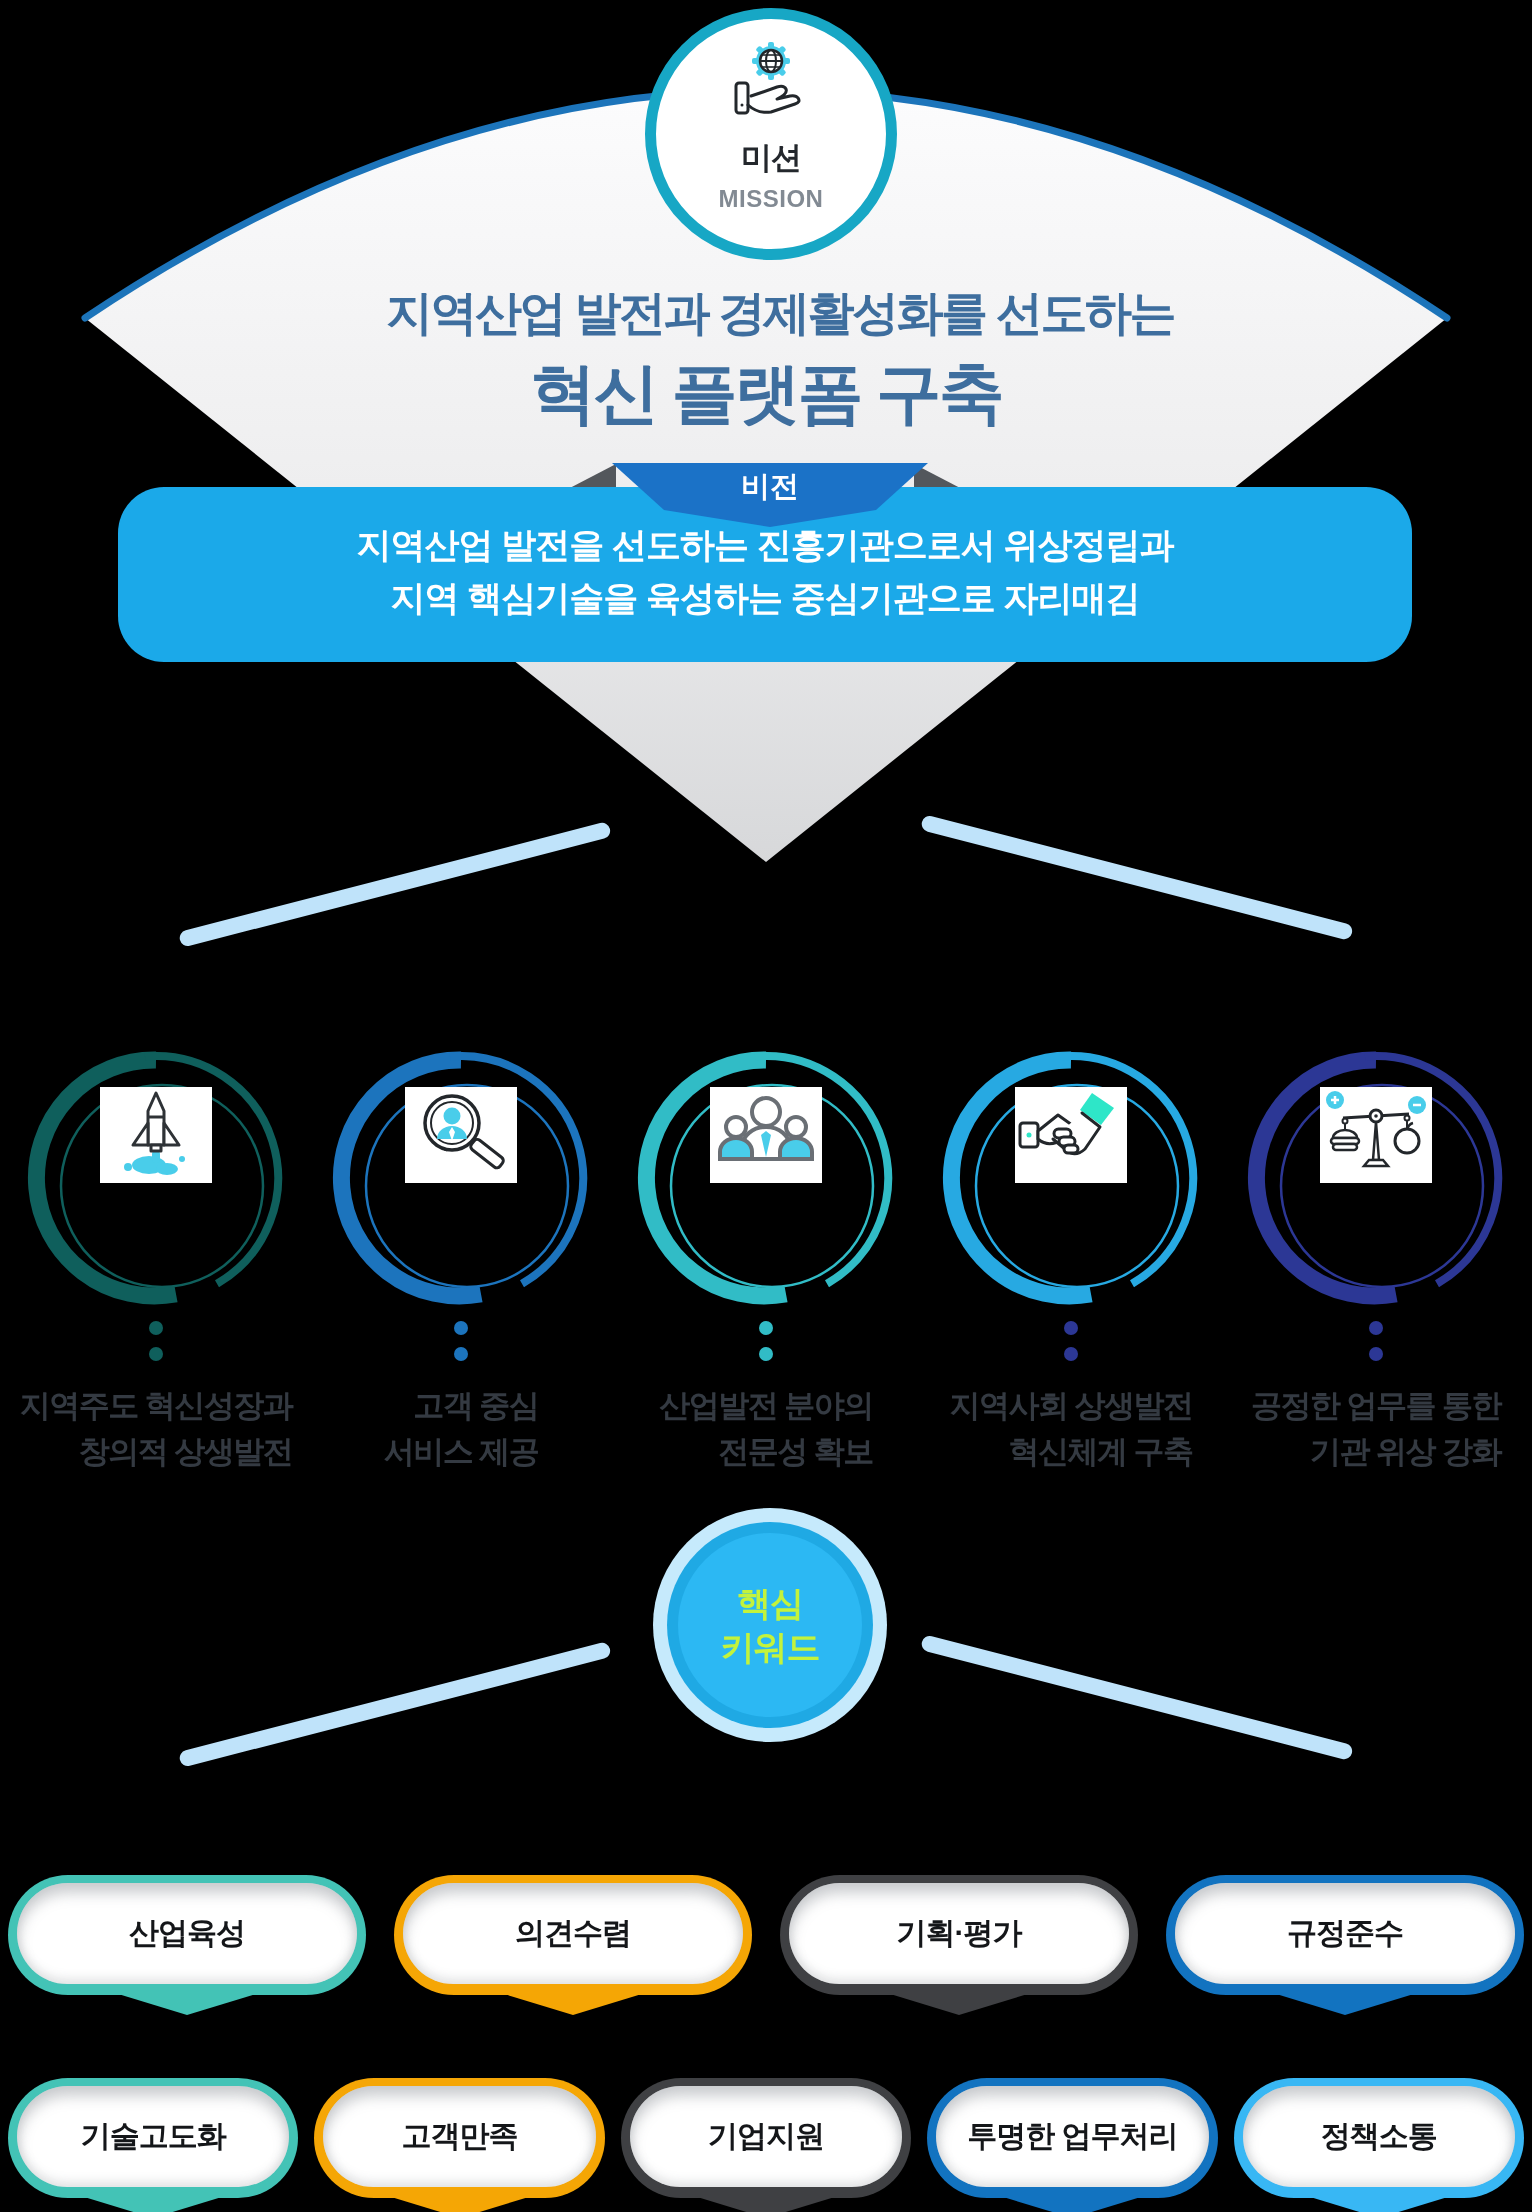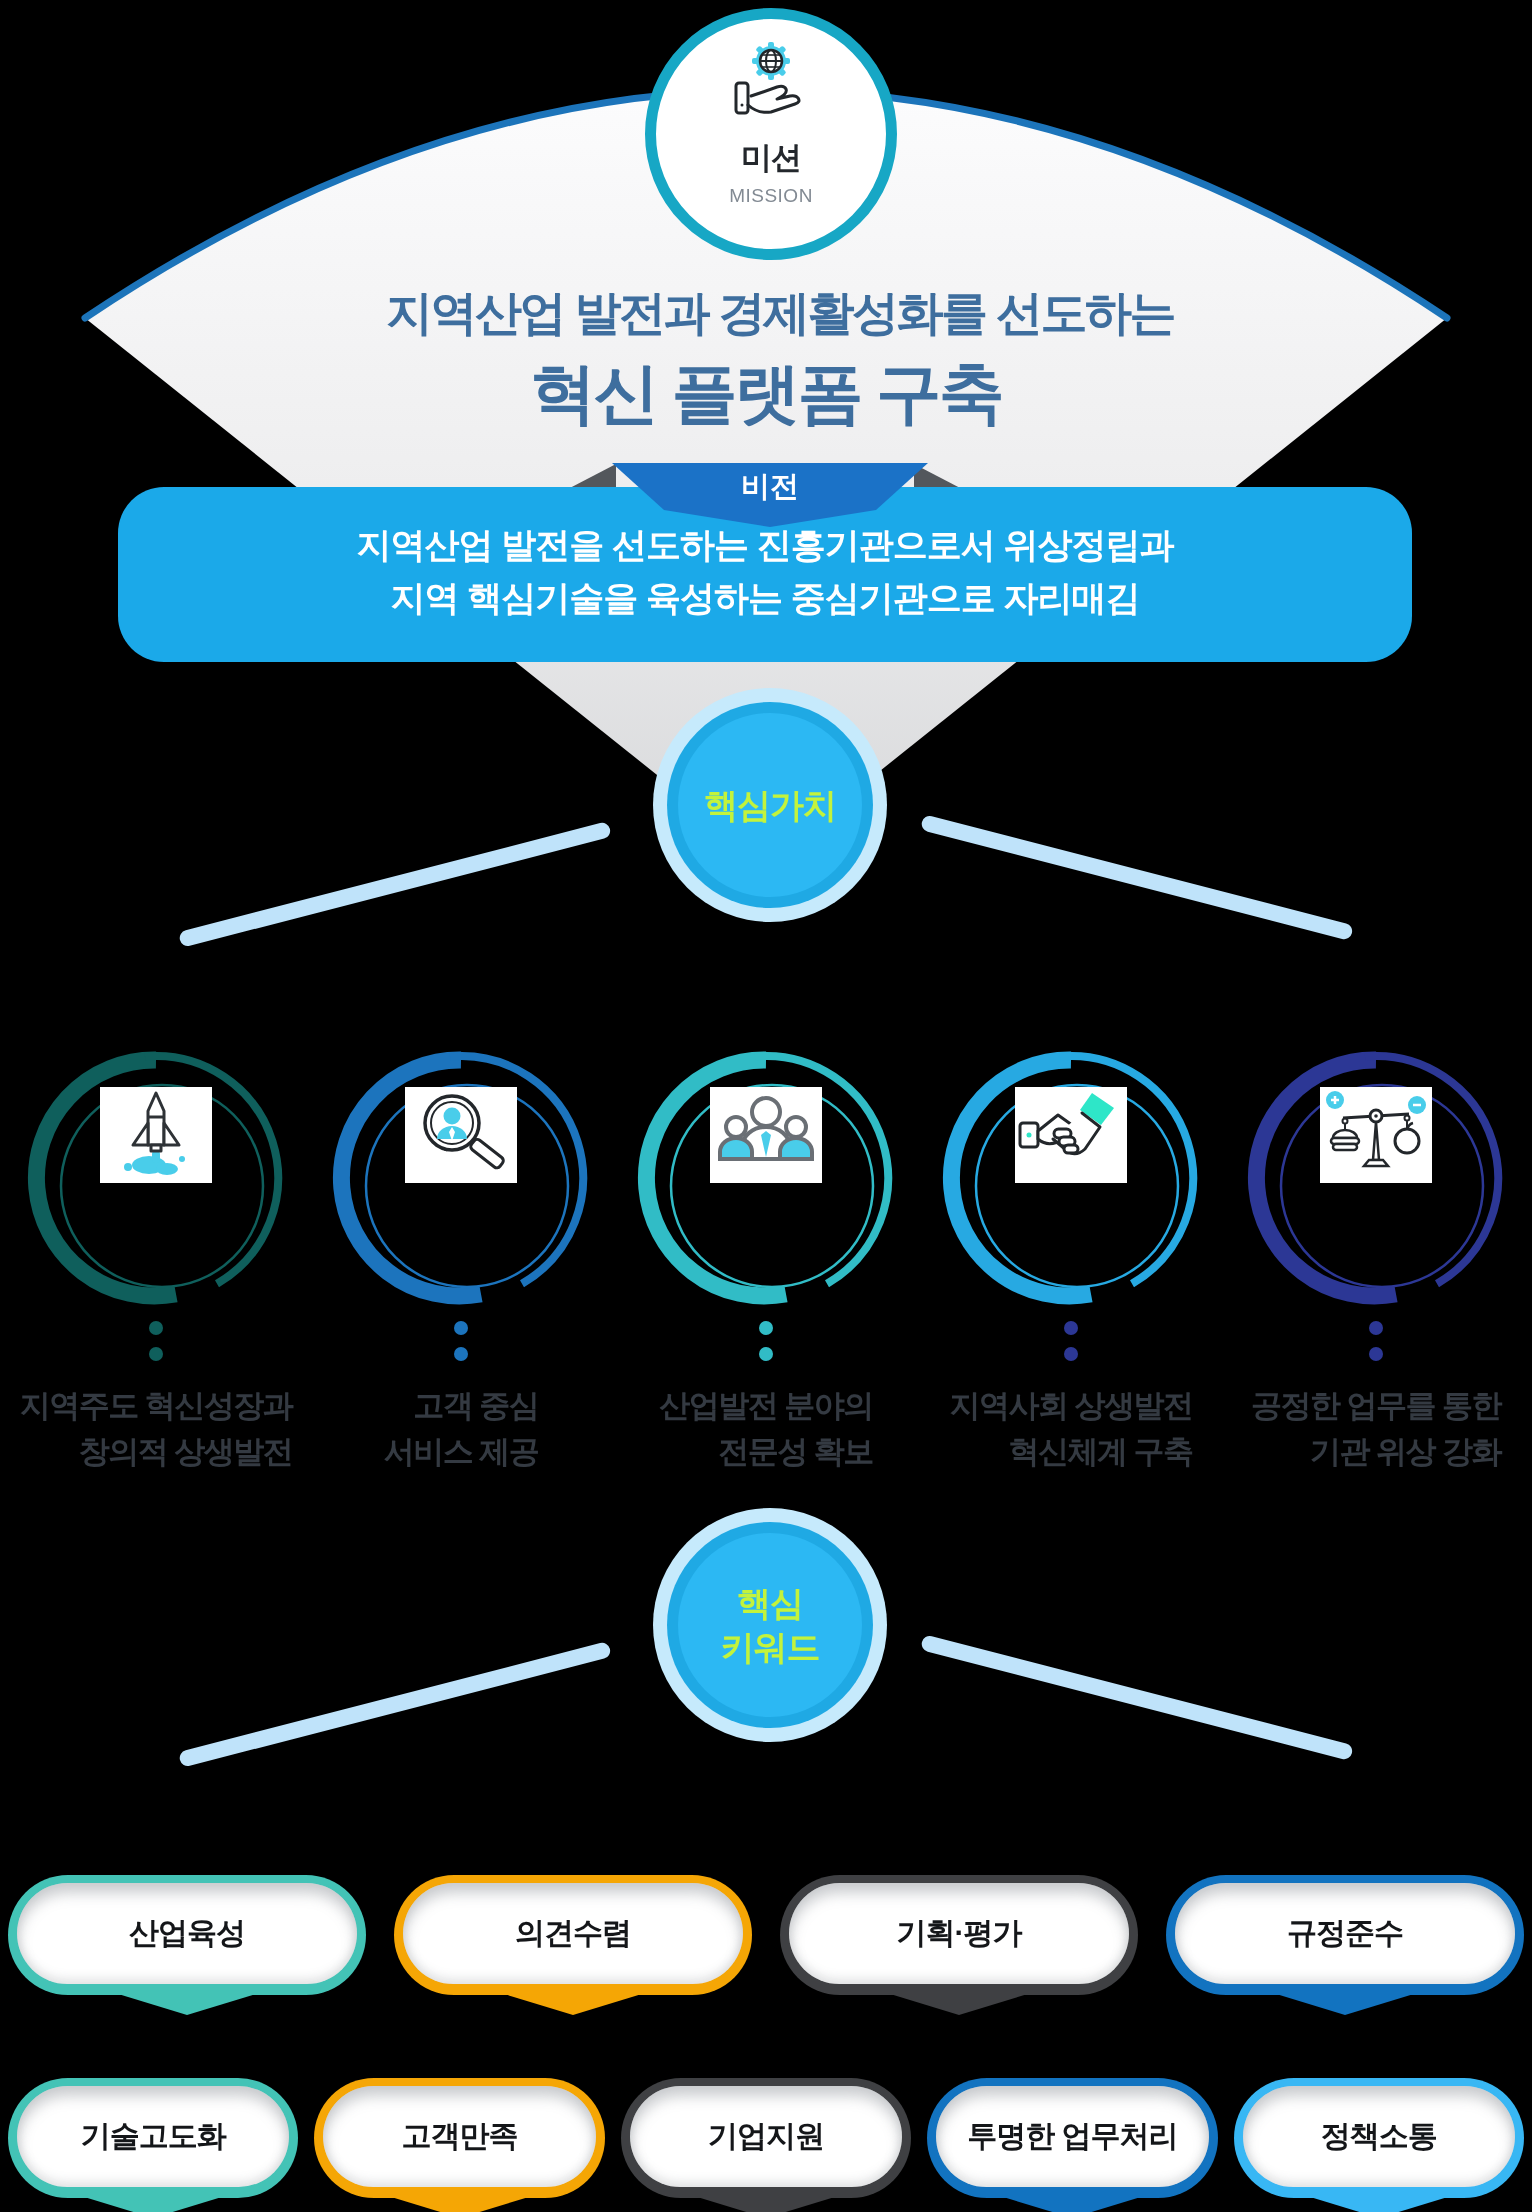--- a/index.html
+++ b/index.html
@@ -8,21 +8,21 @@
   .abs{position:absolute;}
 
   
   #fan-svg{position:absolute;left:0;top:0;z-index:0;}
 
   
   .mission-circle{left:645px;top:8px;width:230px;height:230px;border-radius:50%;
     background:#fff;border:11px solid var(--mission-circle-border);z-index:5;text-align:center;}
   .mission-circle .badge-icon{margin-top:16px;}
   .mission-title{font-size:31px;font-weight:800;color:#23272c;letter-spacing:-1px;margin-top:-2px;}
-  .mission-sub{font-size:19px;font-weight:400;color:#828a93;letter-spacing:0.5px;margin-top:6px;}
+  .mission-sub{font-size:24px;font-weight:700;color:#828a93;letter-spacing:0.5px;margin-top:6px;}
 
   
   .mission-heading{left:0;top:282px;width:1532px;text-align:center;z-index:2;}
   .mission-heading .h1{font-size:47px;font-weight:800;color:var(--heading-text);letter-spacing:-2.5px;margin-left:28px;}
   .mission-heading .h2{font-size:66px;font-weight:800;color:var(--heading-text);letter-spacing:-3px;margin-top:4px;}
 
   
   .fold{width:0;height:0;z-index:2;}
   .fold-left{left:566px;top:464px;border-left:50px solid transparent;border-bottom:26px solid var(--fold);}
   .fold-right{left:914px;top:464px;border-right:50px solid transparent;border-bottom:26px solid var(--fold);}
@@ -128,27 +128,20 @@
     </div>
   </div>
 
   <div class="abs vision-ribbon">
     <svg width="320" height="66" viewBox="0 0 320 66">
       <polygon points="2,1 318,1 266,48 160,65 54,48" style="fill:var(--ribbon-bg)"></polygon>
     </svg>
     <div class="rlabel">비전</div>
   </div>
 
-  <div class="abs hub" style="left:653px;top:688px;">
-    <div class="mid"></div>
-    <div class="inner"></div>
-    <div class="hlabel">
-        <span>핵심가치</span>
-      </div>
-  </div>
 
   <div class="abs ray ray-l" style="left:180px;top:932px;"></div>
   <div class="abs ray ray-r" style="left:922px;top:814px;"></div>
 
   <div class="abs values-row">
 
     <div class="value-col" style="--accent: #0f5f5c; --dot: #0f5f5c;">
       <div class="ring-box">
         <svg width="270" height="270" viewBox="0 0 270 270">
           <path d="M135,17 A118,118 0 1 0 155,251" fill="none" style="stroke:var(--accent)" stroke-width="17"></path>

